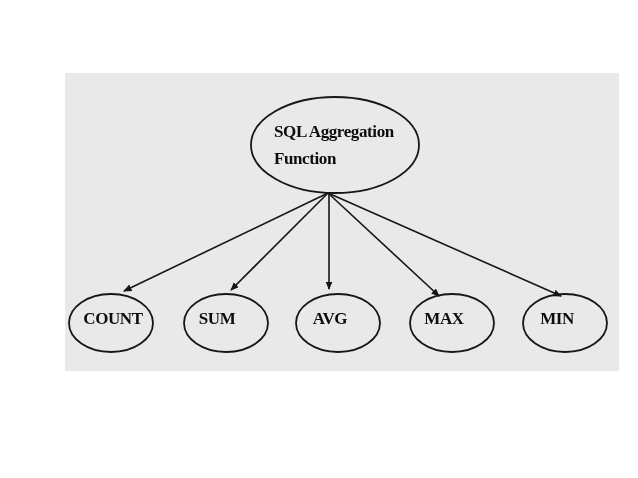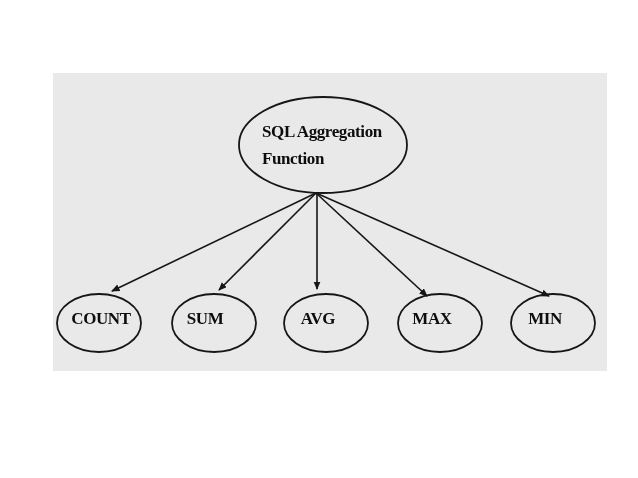--- a/index.html
+++ b/index.html
@@ -12,21 +12,21 @@
     font-family: "Liberation Serif", serif;
   }
   .page {
     position: relative;
     width: 638px;
     height: 478px;
     background: #ffffff;
   }
   .panel {
     position: absolute;
-    left: 53px;
+    left: 65px;
     top: 73px;
     width: 554px;
     height: 298px;
     background: #e9e9e9;
   }
   svg { display: block; }
   .node-ellipse {
     fill: none;
     stroke: #161616;
     stroke-width: 1.8;

